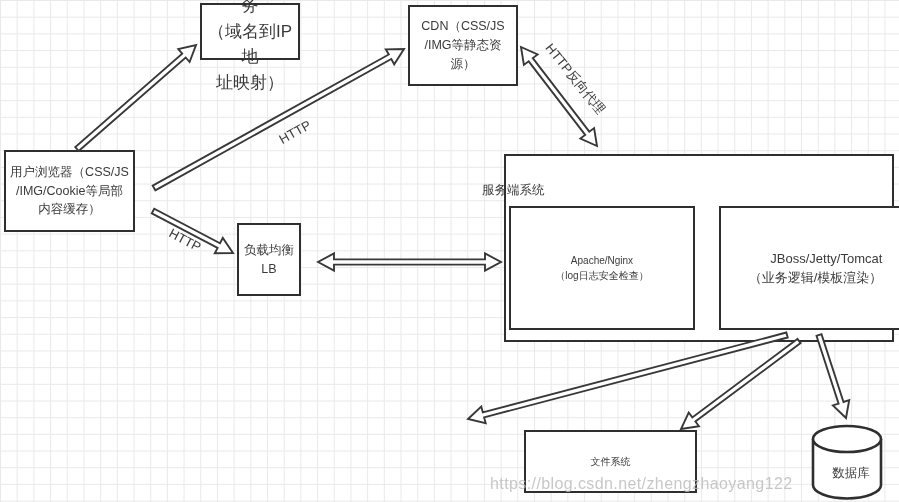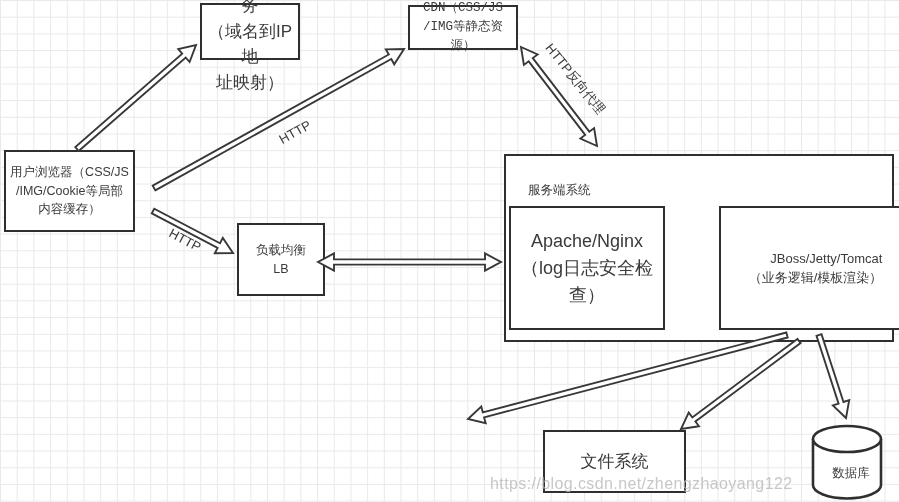--- a/index.html
+++ b/index.html
@@ -28,39 +28,39 @@
     color: #3a3a3a;
     display: flex;
     align-items: center;
     justify-content: center;
     text-align: center;
     white-space: pre-line;
     z-index: 2;
     line-height: 1.5;
   }
   .node-dns      { left: 200px; top: 3px;   width: 100px; height: 57px;  font-size: 17px; }
-  .node-cdn      { left: 408px; top: 5px;   width: 110px; height: 45px;  font-size: 12.5px; font-family: Liberation Mono, monospace; }
+  .node-cdn      { left: 408px; top: 5px;   width: 110px; height: 81px;  font-size: 12.5px; }
   .node-browser  { left: 4px;   top: 150px; width: 131px; height: 82px;  font-size: 12.5px; }
-  .node-lb       { left: 237px; top: 223px; width: 88px;  height: 73px;  font-size: 12.5px; align-items: center; }
+  .node-lb       { left: 237px; top: 223px; width: 64px;  height: 73px;  font-size: 12.5px; align-items: center; }
   .node-server   { left: 504px; top: 154px; width: 390px; height: 188px; z-index: 1; }
   .server-label {
     position: absolute;
-    left: 528px; top: 182px;
+    left: 482px; top: 182px;
     font-size: 12.5px;
     color: #3a3a3a;
     z-index: 2;
   }
-  .node-apache   { left: 509px; top: 206px; width: 156px; height: 124px; font-size: 18px; }
+  .node-apache   { left: 509px; top: 206px; width: 186px; height: 124px; font-size: 10px; }
   .node-jboss    { left: 719px; top: 206px; width: 193px; height: 124px; font-size: 13px; text-align: right; }
   .node-cache {
     left: 275px; top: 388px; width: 185px; height: 70px;
     border-radius: 50%;
     font-size: 12.5px;
   }
-  .node-file     { left: 543px; top: 430px; width: 143px; height: 63px;  font-size: 17px; }
+  .node-file     { left: 524px; top: 430px; width: 173px; height: 63px;  font-size: 10px; }
   .node-db {
     left: 811px; top: 424px; width: 80px; height: 76px;
     border: none;
     background: transparent;
     z-index: 2;
   }
   .node-db svg { position: absolute; left: 0; top: 0; }
   .db-label {
     position: absolute;
     left: 0; top: 40px; width: 100%;

